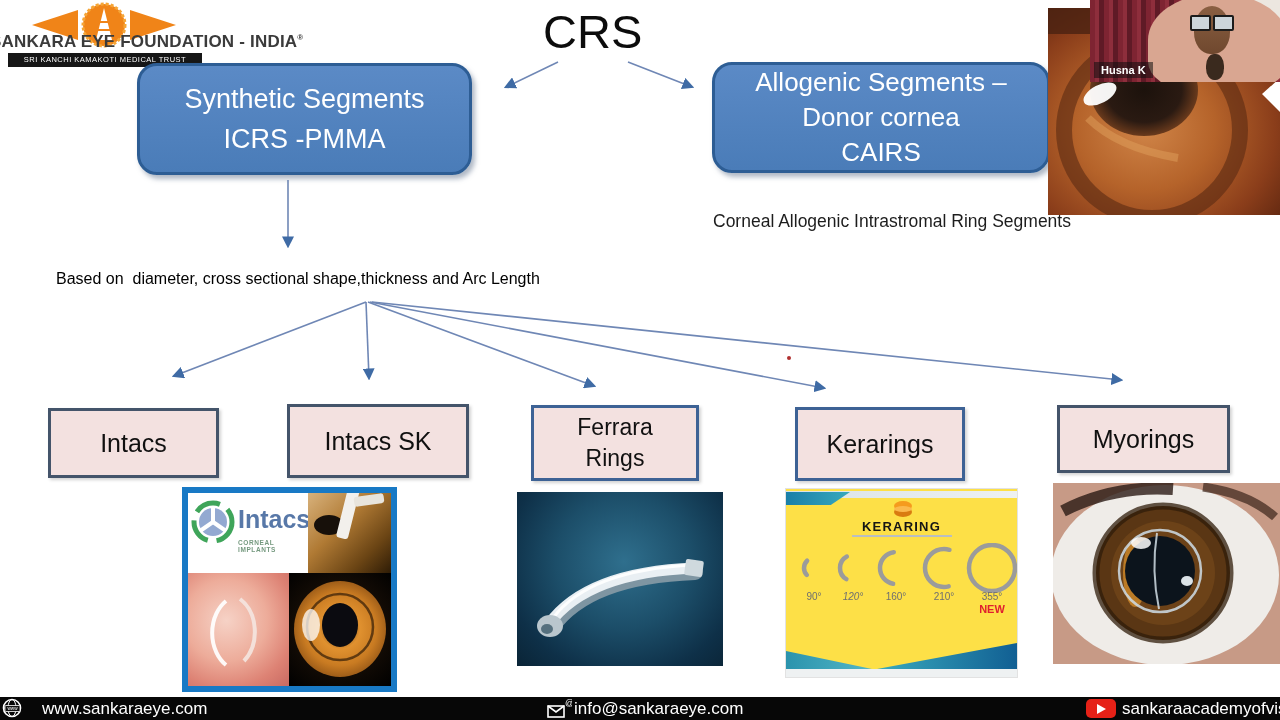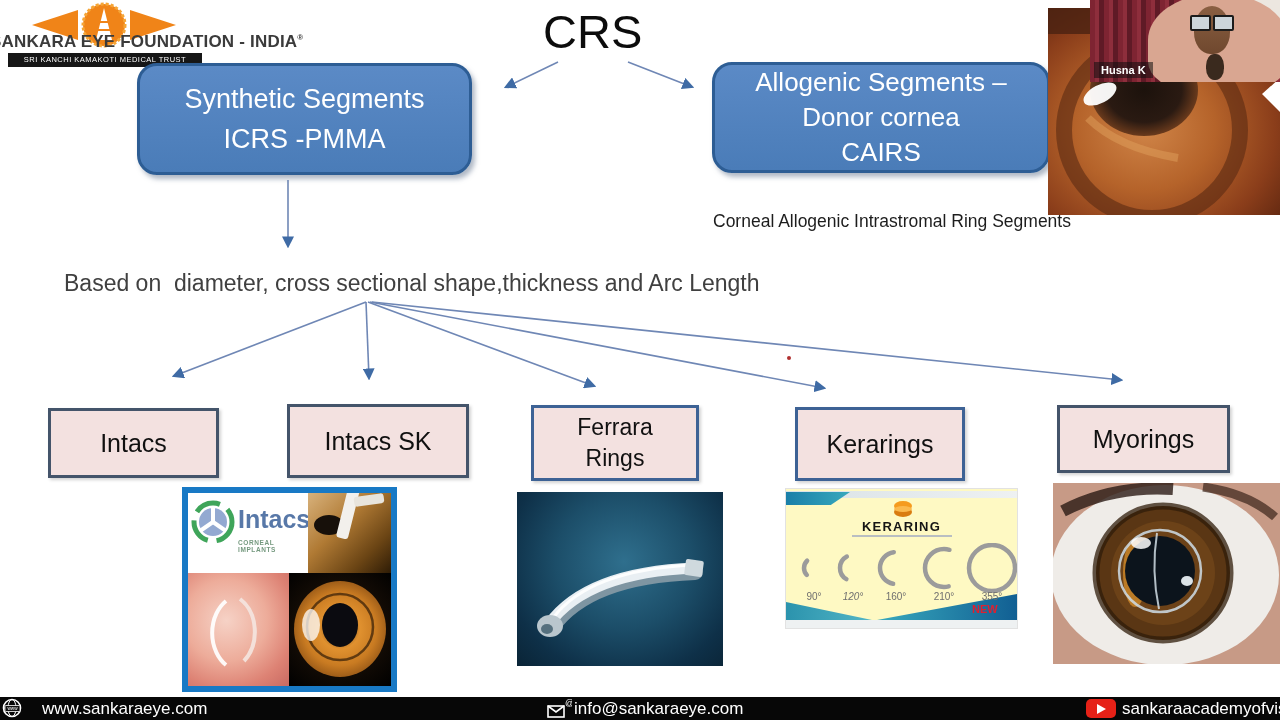--- a/index.html
+++ b/index.html
@@ -21,21 +21,21 @@
   
   .blue-box{background:linear-gradient(180deg,#5b8ac6,#4a7cb8);border:3px solid #2d5d94;
             border-radius:20px;color:#fff;text-align:center;
             box-shadow:3px 4px 5px rgba(110,125,150,.55);box-sizing:border-box;}
   #box-synthetic{left:137px;top:63px;width:335px;height:112px;font-size:27px;
                  display:flex;flex-direction:column;justify-content:center;line-height:40px;}
   #box-allogenic{left:712px;top:62px;width:338px;height:111px;font-size:26px;
                  display:flex;flex-direction:column;justify-content:center;line-height:35px;}
 
   #cairs-caption{left:713px;top:211px;font-size:17.5px;color:#1d1d1d;white-space:nowrap;}
-  #criteria-text{left:64px;top:270px;font-size:23px;color:#404040;white-space:pre;}
+  #criteria-text{left:56px;top:270px;font-size:16px;color:#000000;white-space:pre;}
 
   
   .type-box{background:#f3e1e0;box-sizing:border-box;color:#101010;text-align:center;
             display:flex;flex-direction:column;justify-content:center;font-size:25px;
             box-shadow:2px 2px 3px rgba(0,0,0,.18);}
   .border-slate{border:3px solid #44546a;}
   .border-blue{border:3px solid #3d6295;}
   #type-intacs{left:48px;top:408px;width:171px;height:70px;}
   #type-intacs-sk{left:287px;top:404px;width:182px;height:74px;}
   #type-ferrara{left:531px;top:405px;width:168px;height:76px;font-size:23px;line-height:31px;}
@@ -63,36 +63,36 @@
   #ii-eye{left:101px;top:80px;width:102px;height:113px;background:radial-gradient(circle at 50% 48%,#30200c 0%,#120b05 60%,#000 100%);}
   .ii-iris{left:5px;top:8px;width:92px;height:96px;border-radius:50%;
            background:radial-gradient(circle,#3a2410 0%,#e0912f 30%,#c97b22 55%,#8a4f14 80%,#5e3410 100%);}
   .ii-pupil2{left:33px;top:30px;width:36px;height:44px;background:#0b0b10;border-radius:50%;}
 
   
   #img-ferrara{left:517px;top:492px;width:206px;height:174px;
                background:radial-gradient(ellipse at 52% 40%,#2f6f8d 0%,#1c4e69 45%,#0e3048 78%,#0a2436 100%);}
 
   
-  #img-keraring{left:785px;top:488px;width:233px;height:141px;background:#fef9c3;overflow:hidden;
+  #img-keraring{left:785px;top:488px;width:233px;height:190px;background:#fde047;overflow:hidden;
                 border:1px solid #e2e2e2;box-sizing:border-box;}
   .kr-topband{left:0;top:2px;width:100%;height:7px;background:linear-gradient(90deg,#d9e2e6,#eef1f2);}
   .kr-tl{left:0;top:3px;width:64px;height:13px;background:linear-gradient(90deg,#1a7fa8,#38a9bd);
          clip-path:polygon(0 0,100% 0,70% 100%,0 100%);}
   .kr-br{right:0;bottom:8px;width:140px;height:26px;background:linear-gradient(90deg,#38a9bd,#115f93);
          clip-path:polygon(100% 0,100% 100%,0 100%);}
   .kr-bl{left:0;bottom:8px;width:86px;height:18px;background:linear-gradient(90deg,#2b93ad,#53b6c6);
          clip-path:polygon(0 0,100% 100%,0 100%);}
   .kr-botband{left:0;bottom:0;width:100%;height:8px;background:#eef1f2;}
   #kr-logo-icon{left:104px;top:10px;}
   #kr-brand{left:0;top:30px;width:100%;text-align:center;font-size:13px;font-weight:bold;
             letter-spacing:1.2px;color:#151515;}
   #kr-subline{left:66px;top:46px;width:100px;height:2px;background:#b9bec2;}
   .kr-label{position:absolute;top:102px;width:40px;text-align:center;font-size:10px;color:#6f6f6f;}
-  #kr-new{left:186px;top:114px;width:40px;text-align:left;font-size:11px;font-weight:bold;color:#e01f2f;}
+  #kr-new{left:186px;top:114px;width:40px;text-align:center;font-size:11px;font-weight:bold;color:#e01f2f;}
 
   
   #img-myorings{left:1053px;top:483px;width:227px;height:181px;overflow:hidden;background:#c79a86;}
 
   
   #eye-photo{left:1048px;top:8px;width:232px;height:207px;z-index:4;overflow:hidden;}
   #webcam{left:1090px;top:0;width:190px;height:82px;z-index:5;overflow:hidden;
           background:repeating-linear-gradient(90deg,#7e2432 0 5px,#8e2e3c 5px 9px,#5f1a26 9px 14px);}
   .wc-wall{right:0;top:0;width:78px;height:58px;background:#ece7e0;}
   .wc-hijab{left:58px;top:-6px;width:140px;height:96px;background:#d9a691;

